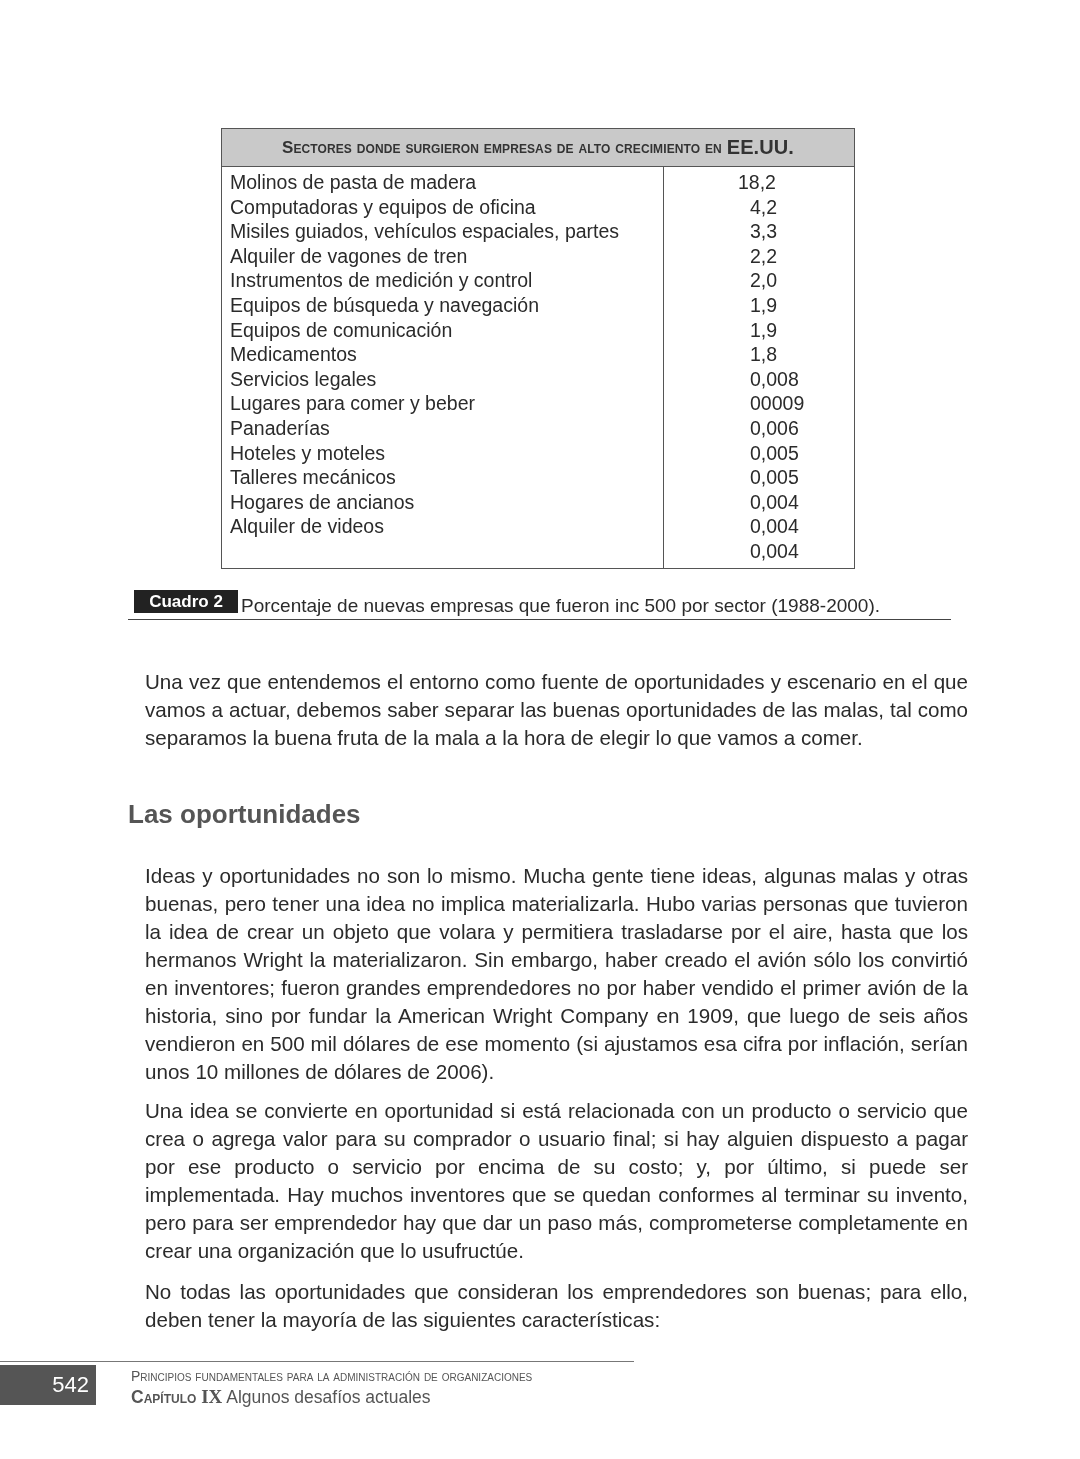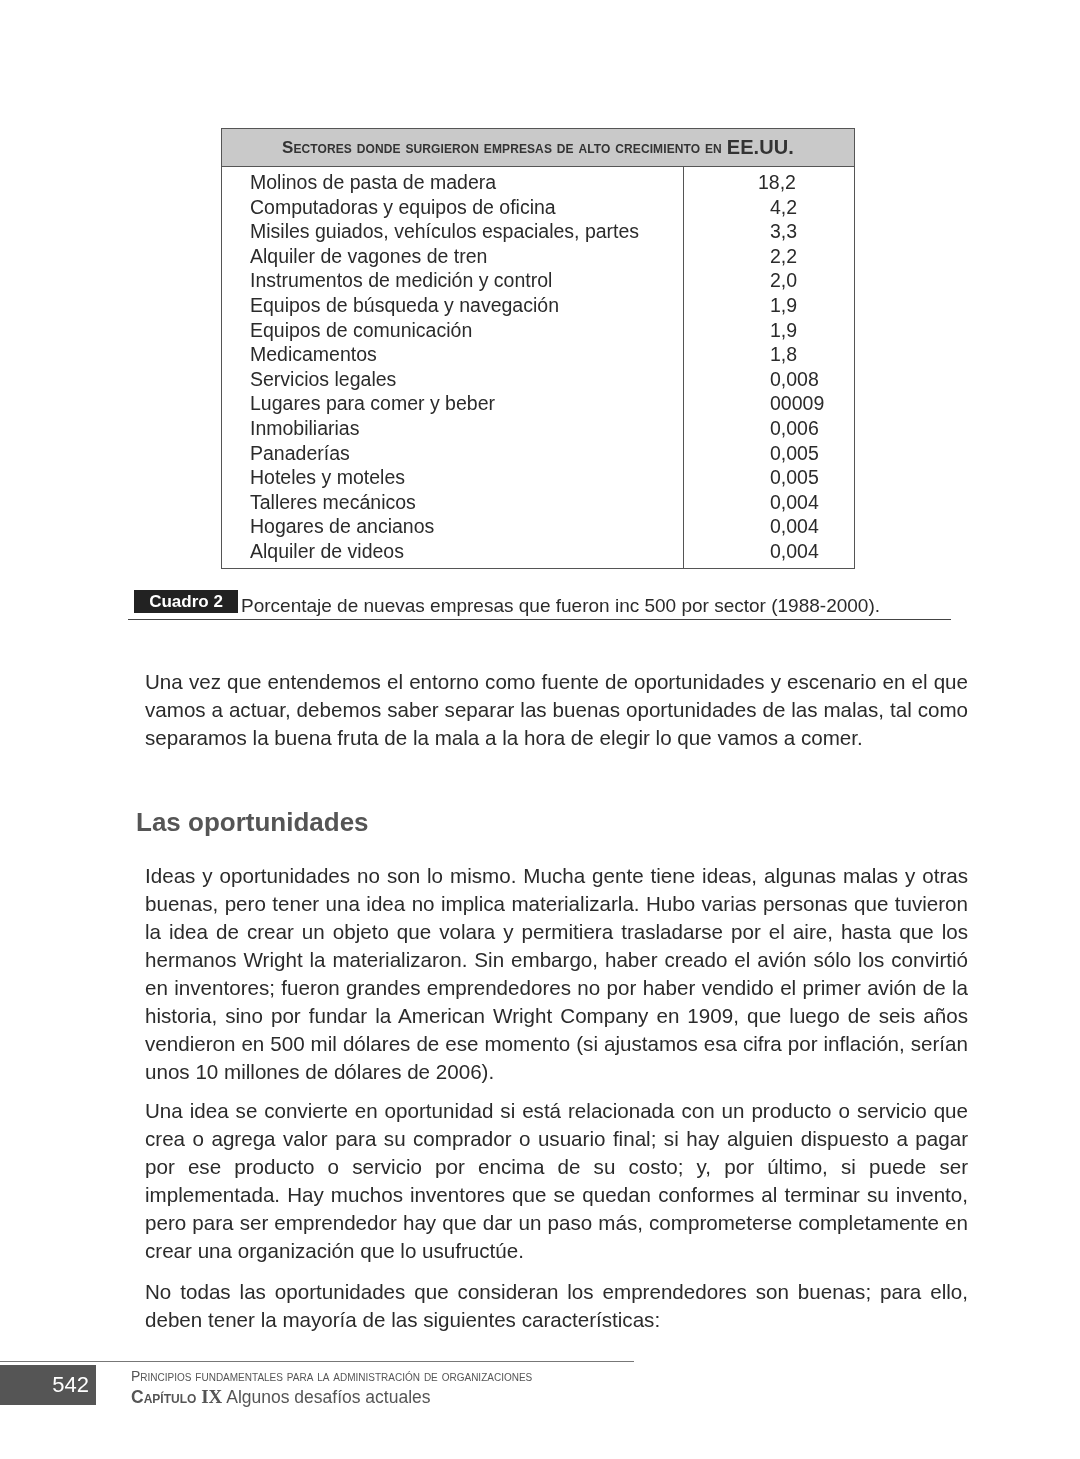--- a/index.html
+++ b/index.html
@@ -12,42 +12,42 @@
       border: 1.5px solid #555;
     }
     .table-head {
       background: #c9c9c9; border-bottom: 1.5px solid #555;
       height: 37px; display: flex; align-items: center; justify-content: center;
       font-weight: bold; color: #333; font-size: 17px; font-variant: small-caps;
       letter-spacing: 0.1px;
     }
     .table-head .big { font-size: 20px; font-variant: normal; }
     .rows { display: flex; }
-    .col-label { width: 442px; border-right: 1.5px solid #555; padding: 3px 0 4px 8px; box-sizing: border-box; margin-left: 20px; }
+    .col-label { width: 442px; border-right: 1.5px solid #555; padding: 3px 0 4px 8px; box-sizing: border-box; }
     .col-val { flex: 1; padding: 3px 0 4px 0; box-sizing: border-box; }
     .cell { font-size: 19.5px; line-height: 24.6px; height: 24.6px; white-space: nowrap; color: #2b2b2b; }
     .col-val .cell { padding-left: 86px; }
     .caption {
       position: absolute; left: 128px; top: 589px; width: 823px; height: 30px;
       border-bottom: 1.5px solid #444;
     }
     .cap-badge {
       position: absolute; left: 6px; top: 1px; width: 104px; height: 23px;
       background: #222; color: #fff; font-weight: bold; font-size: 17px;
       display: flex; align-items: center; justify-content: center;
     }
     .cap-text { position: absolute; left: 113px; top: 6px; font-size: 19px; color: #2b2b2b; white-space: nowrap; }
     .body-text {
       position: absolute; left: 128px; width: 823px;
       font-size: 20.6px; line-height: 28px; text-align: justify; color: #2b2b2b;
       margin: 17px;
     }
     .heading {
       position: absolute; left: 128px; top: 799px; font-size: 26px; font-weight: bold; color: #555;
-      margin: 8px;
+      margin: 0;
     }
     .footer-rule { position: absolute; left: 0; top: 1361px; width: 634px; border-top: 1.5px solid #777; }
     .page-num {
       position: absolute; left: 0; top: 1365px; width: 96px; height: 40px;
       background: #555; color: #fff; font-size: 22px;
       display: flex; align-items: center; justify-content: flex-end; padding-right: 7px; box-sizing: border-box;
     }
     .footer-line1 { position: absolute; left: 131px; top: 1368px; font-size: 14px; color: #555; font-variant: small-caps; white-space: nowrap; }
     .footer-line2 { position: absolute; left: 131px; top: 1386px; font-size: 17.5px; color: #555; white-space: nowrap; }
     .footer-line2 .chap { font-weight: bold; font-variant: small-caps; }
@@ -65,21 +65,20 @@
       <div class="cell">Molinos de pasta de madera</div>
       <div class="cell">Computadoras y equipos de oficina</div>
       <div class="cell">Misiles guiados, vehículos espaciales, partes</div>
       <div class="cell">Alquiler de vagones de tren</div>
       <div class="cell">Instrumentos de medición y control</div>
       <div class="cell">Equipos de búsqueda y navegación</div>
       <div class="cell">Equipos de comunicación</div>
       <div class="cell">Medicamentos</div>
       <div class="cell">Servicios legales</div>
       <div class="cell">Lugares para comer y beber</div>
-      <div class="cell">Inmobiliarias</div>
       <div class="cell">Panaderías</div>
       <div class="cell">Hoteles y moteles</div>
       <div class="cell">Talleres mecánicos</div>
       <div class="cell">Hogares de ancianos</div>
       <div class="cell">Alquiler de videos</div>
     </div>
     <div class="col-val">
       <div class="cell" style="padding-left:74px">18,2</div>
       <div class="cell">4,2</div>
       <div class="cell">3,3</div>

